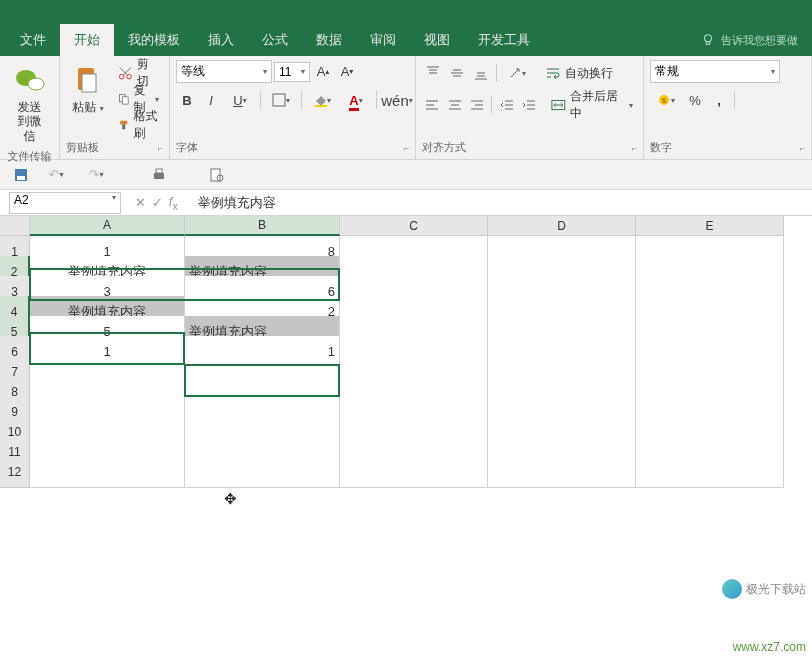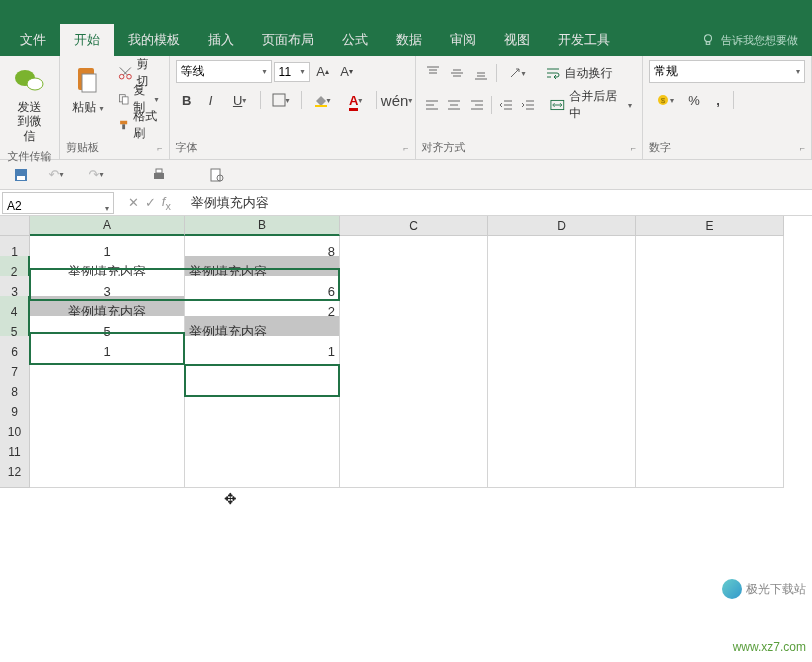--- a/index.html
+++ b/index.html
@@ -38,21 +38,21 @@
 .icon-btn { width: 22px; height: 22px; display: flex; align-items: center; justify-content: center; cursor: pointer; font-size: 13px; color: #444; }
 .icon-btn.wide { width: 32px; }
 .sep { width: 1px; height: 18px; background: #ccc; margin: 0 2px; }
 
 
 .qat { background: #f3f2f1; height: 30px; display: flex; align-items: center; gap: 8px; padding: 0 10px; border-bottom: 1px solid #d5d5d5; }
 .qat .icon-btn { color: #666; }
 
 
 .formula-area { display: flex; align-items: center; height: 26px; border-bottom: 1px solid #d5d5d5; background: #fff; }
-.namebox { border: 1px solid #c8c8c8; width: 112px; height: 22px; margin: 2px 2px 2px 2px; display: flex; align-items: flex-end; justify-content: space-between; padding: 0 4px; font-size: 12px; }
+.namebox { border: 1px solid #c8c8c8; width: 112px; height: 22px; margin: 2px 2px 2px 9px; display: flex; align-items: flex-start; justify-content: space-between; padding: 0 4px; font-size: 12px; }
 .fx-btns { display: flex; align-items: center; gap: 6px; padding: 0 12px; }
 .fx-btns span { color: #999; font-size: 13px; cursor: pointer; }
 .formula-input { flex: 1; padding: 0 8px; font-size: 13px; color: #333; }
 
 
 .grid { display: grid; grid-template-columns: 30px 155px 155px 148px 148px 148px; grid-auto-rows: 20px; position: relative; }
 .corner { background: #e6e6e6; border-right: 1px solid #ccc; border-bottom: 1px solid #ccc; }
 .colhead { background: #e6e6e6; border-right: 1px solid #ccc; border-bottom: 1px solid #ccc; font-size: 12px; color: #333; display: flex; align-items: center; justify-content: center; }
 .colhead.sel { background: #d2e3d5; border-bottom: 2px solid #217346; }
 .rowhead { background: #e6e6e6; border-right: 1px solid #ccc; border-bottom: 1px solid #ccc; font-size: 12px; color: #333; display: flex; align-items: center; justify-content: center; }
@@ -75,21 +75,20 @@
 .r-tall { height: 32px; }
 </style>
 </head>
 <body>
 
 <div class="menubar">
   <div class="menu-item">文件</div>
   <div class="menu-item active">开始</div>
   <div class="menu-item">我的模板</div>
   <div class="menu-item">插入</div>
-  <div class="menu-item">页面布局</div>
   <div class="menu-item">公式</div>
   <div class="menu-item">数据</div>
   <div class="menu-item">审阅</div>
   <div class="menu-item">视图</div>
   <div class="menu-item">开发工具</div>
   <div class="tell-me">
     <svg class="bulb" viewBox="0 0 16 16">
         <circle cx="8" cy="6" r="4" fill="none" stroke="#b5d8c7" stroke-width="1.2"></circle>
         <rect x="6" y="10" width="4" height="3" fill="none" stroke="#b5d8c7" stroke-width="1.2"></rect>
       </svg>
@@ -284,21 +283,21 @@
       </div>
     </div>
     <div class="group-label">
         <span>对齐方式</span>
         <span class="arrow">⌐</span>
       </div>
   </div>
 
   <div class="group" style="flex:1">
     <div class="group-content" style="flex-direction:column;gap:6px;width:100%">
-      <div class="font-select" style="width:156px">
+      <div class="font-select" style="width:130px">
           <span>常规</span>
           <span class="dd">▾</span>
         </div>
       <div class="icon-row">
         <div class="icon-btn wide">
             <svg width="14" height="14">
               <circle cx="7" cy="7" r="5" fill="#f5c518"></circle>
               <text x="7" y="10" font-size="8" text-anchor="middle" fill="#8a6d00">$</text>
             </svg>
             <span class="dd">▾</span>

